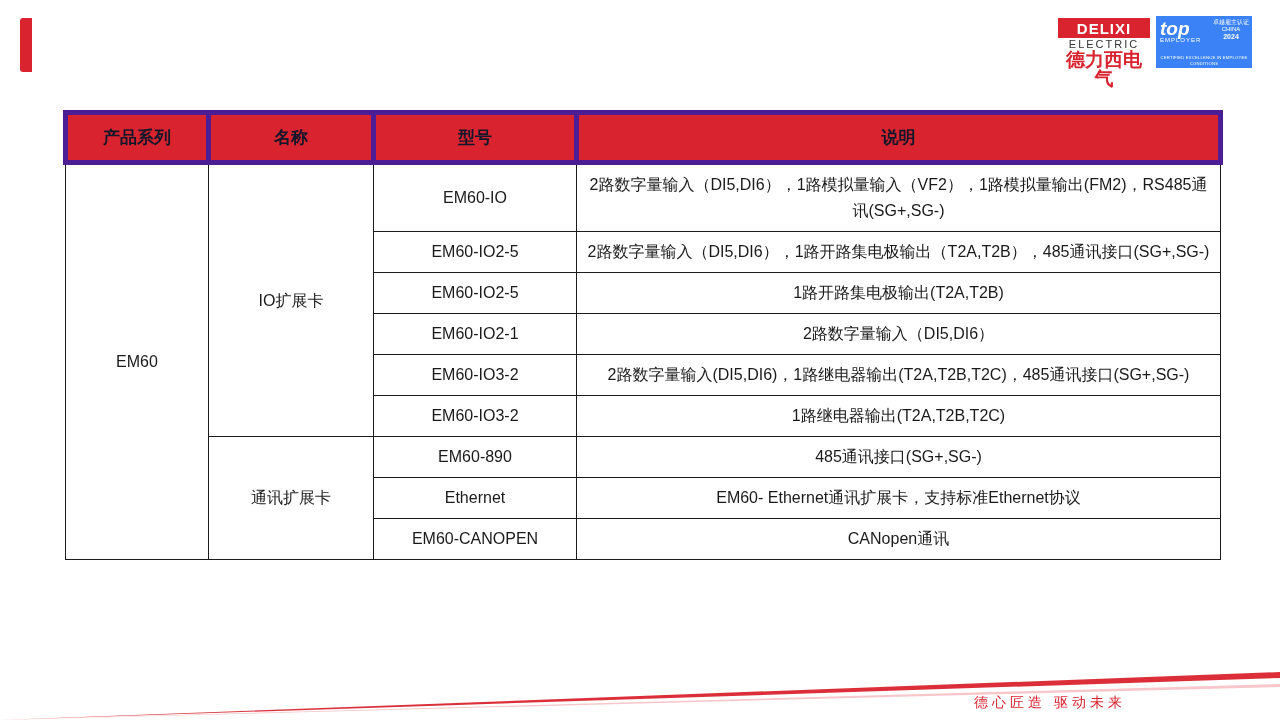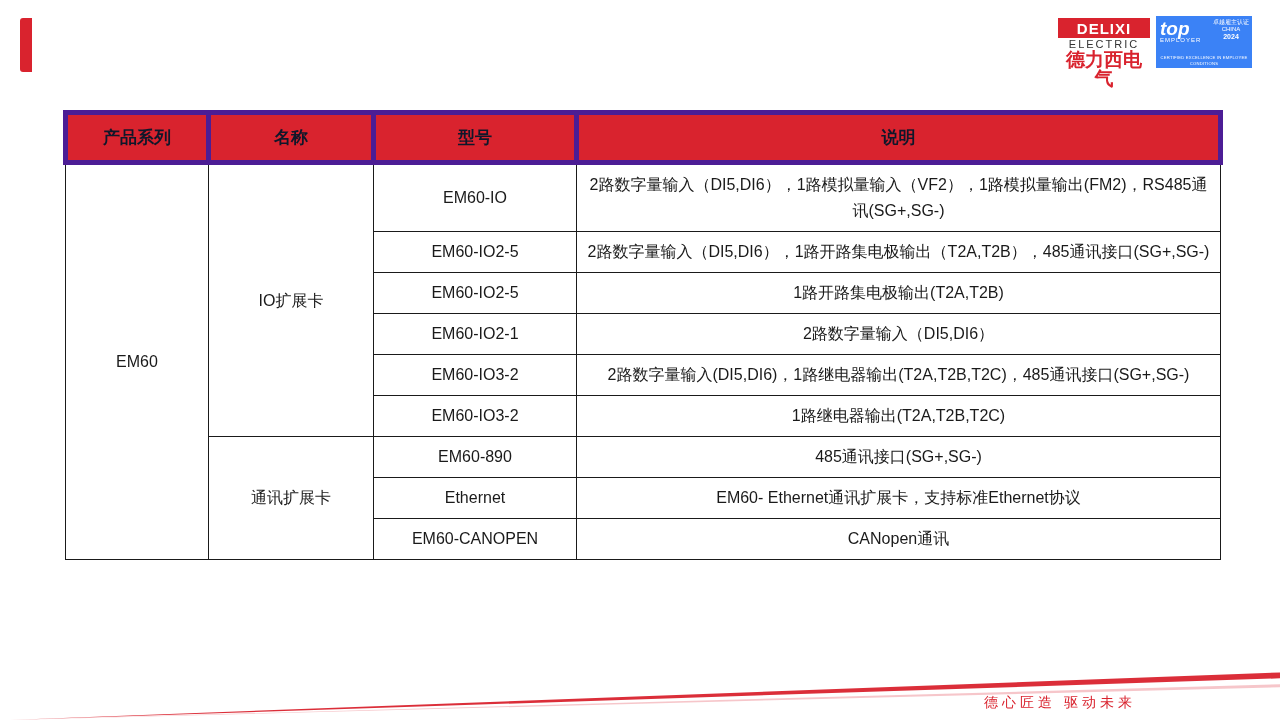--- a/index.html
+++ b/index.html
@@ -166,21 +166,20 @@
   .col-model  { width: 203px; }
   .col-desc   { width: 644px; }
 
   
   .footer {
     position: absolute;
     left: 0;
     bottom: 0;
     width: 1148px;
     height: 66px;
-    padding-left: 10px;
   }
   .footer svg { display: block; }
   .footer-text {
     position: absolute;
     right: 22px;
     bottom: 8px;
     font-size: 14px;
     color: #d9232e;
     letter-spacing: 4px;
     white-space: nowrap;

